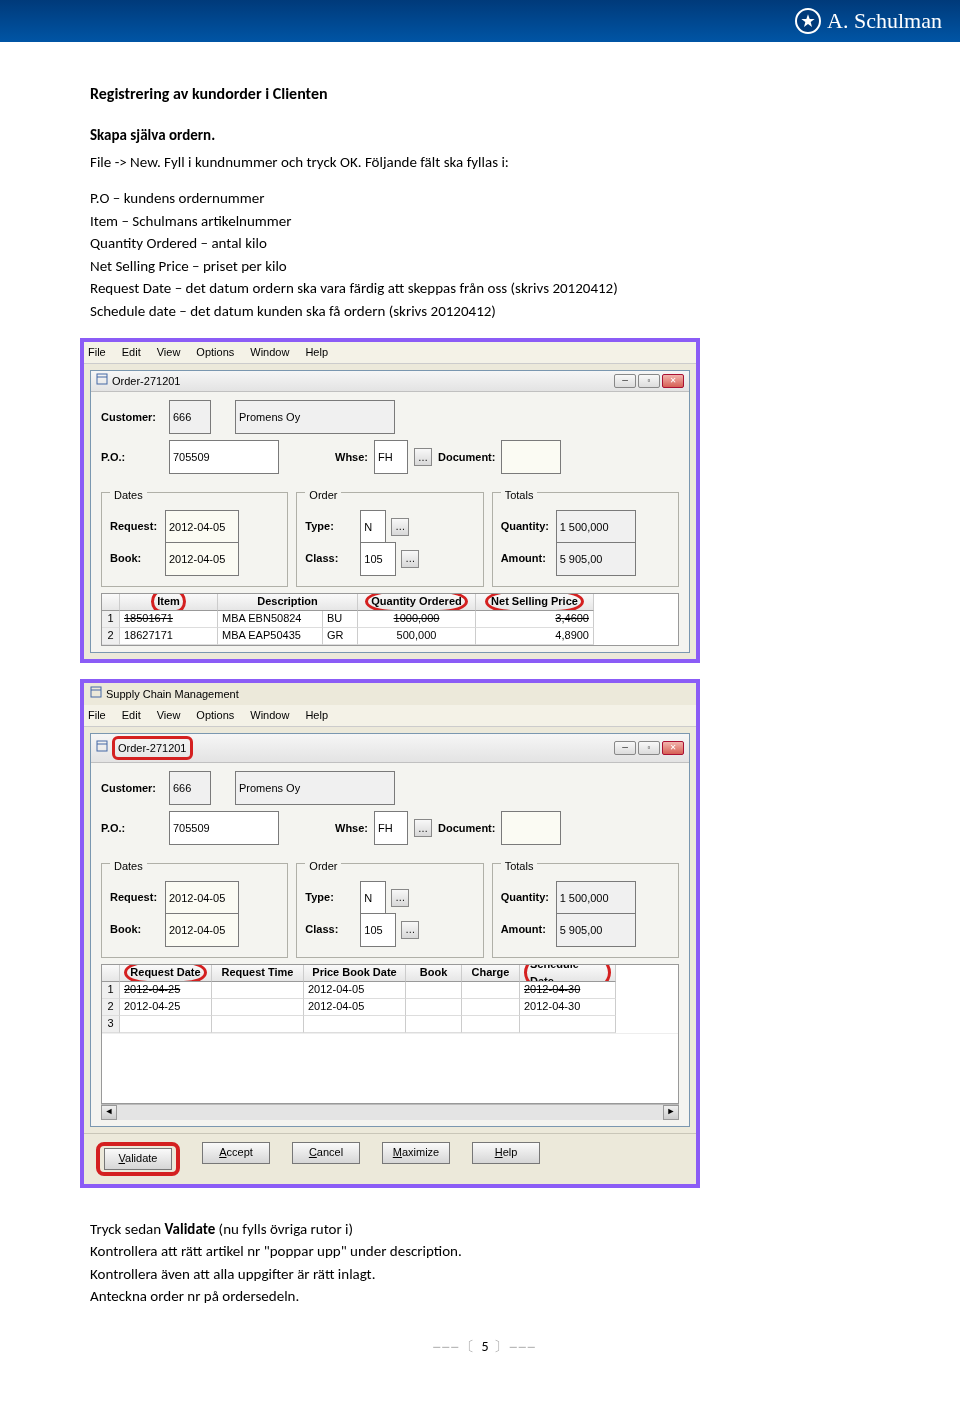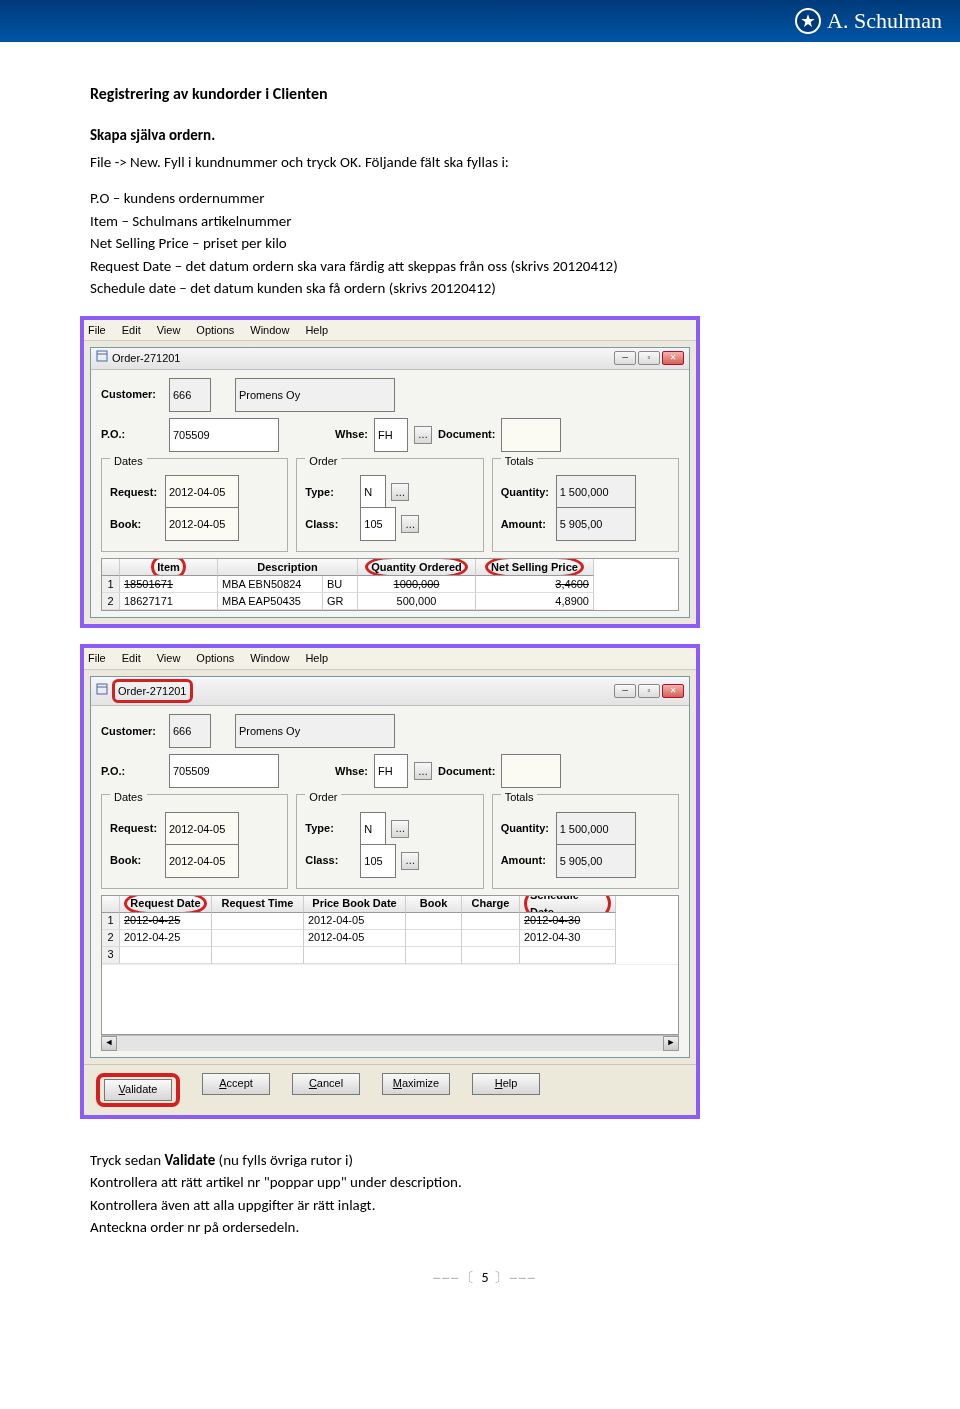--- a/index.html
+++ b/index.html
@@ -103,21 +103,21 @@
     background: linear-gradient(#f8f8f8,#d8d8d8);
     font-size:10px; display:flex;align-items:center;justify-content:center;
   }
   .fieldset {
     border: 1px solid #b0b0a8;
     padding: 6px 8px;
     font-size: 11px;
   }
   .fieldset .legend { position: relative; top: -12px; background: #f4f4f0; padding: 0 4px; font-size:11px; }
   .triple { display:flex; gap:8px; margin-bottom:6px; }
-  .triple .fieldset { flex:1; }
+  .triple .fieldset { flex:1;margin-top:12px; }
   .fs-line { display:flex; align-items:center; gap:5px; margin-top:-6px; margin-bottom:4px; }
   .fs-line .l { font-weight:bold; width:50px; }
   .table {
     border: 1px solid #999;
     background:#fff;
     margin-top:4px;
   }
   .thead, .trow { display:flex; }
   .tcell {
     border-right:1px solid #ccc;
@@ -179,20 +179,21 @@
 
 <div class="page">
 
   <div class="title">Registrering av kundorder i Clienten</div>
 
   <p class="subtitle">Skapa själva ordern.</p>
   <p class="para">File -&gt; New. Fyll i kundnummer och tryck OK. Följande fält ska fyllas i:</p>
 
   <p>P.O – kundens ordernummer</p>
   <p>Item – Schulmans artikelnummer</p>
+  <p>Quantity Ordered – antal kilo</p>
   <p>Net Selling Price – priset per kilo</p>
   <p>Request Date – det datum ordern ska vara färdig att skeppas från oss (skrivs 20120412)</p>
   <p class="para">Schedule date – det datum kunden ska få ordern (skrivs 20120412)</p>
 
   <div class="app-window">
     <div class="menubar">
       <span>File</span>
       <span>Edit</span>
       <span>View</span>
       <span>Options</span>
@@ -297,20 +298,29 @@
             <div class="tcell" style="width:35px">GR</div>
             <div class="tcell" style="width:118px;justify-content:center">500,000</div>
             <div class="tcell" style="width:118px;justify-content:flex-end">4,8900</div>
           </div>
         </div>
       </div>
     </div>
   </div>
 
   <div class="app-window" style="margin-top:4px">
+    <div class="scm-title">
+      <span>
+        <svg width="12" height="12">
+            <rect x="1" y="1" width="10" height="10" fill="none" stroke="#4569a5"></rect>
+            <line x1="1" y1="4" x2="11" y2="4" stroke="#4569a5"></line>
+          </svg>
+      </span>
+      <span>Supply Chain Management</span>
+    </div>
     <div class="menubar">
       <span>File</span>
       <span>Edit</span>
       <span>View</span>
       <span>Options</span>
       <span>Window</span>
       <span>Help</span>
     </div>
     <div class="inner-window">
       <div class="inner-title">

